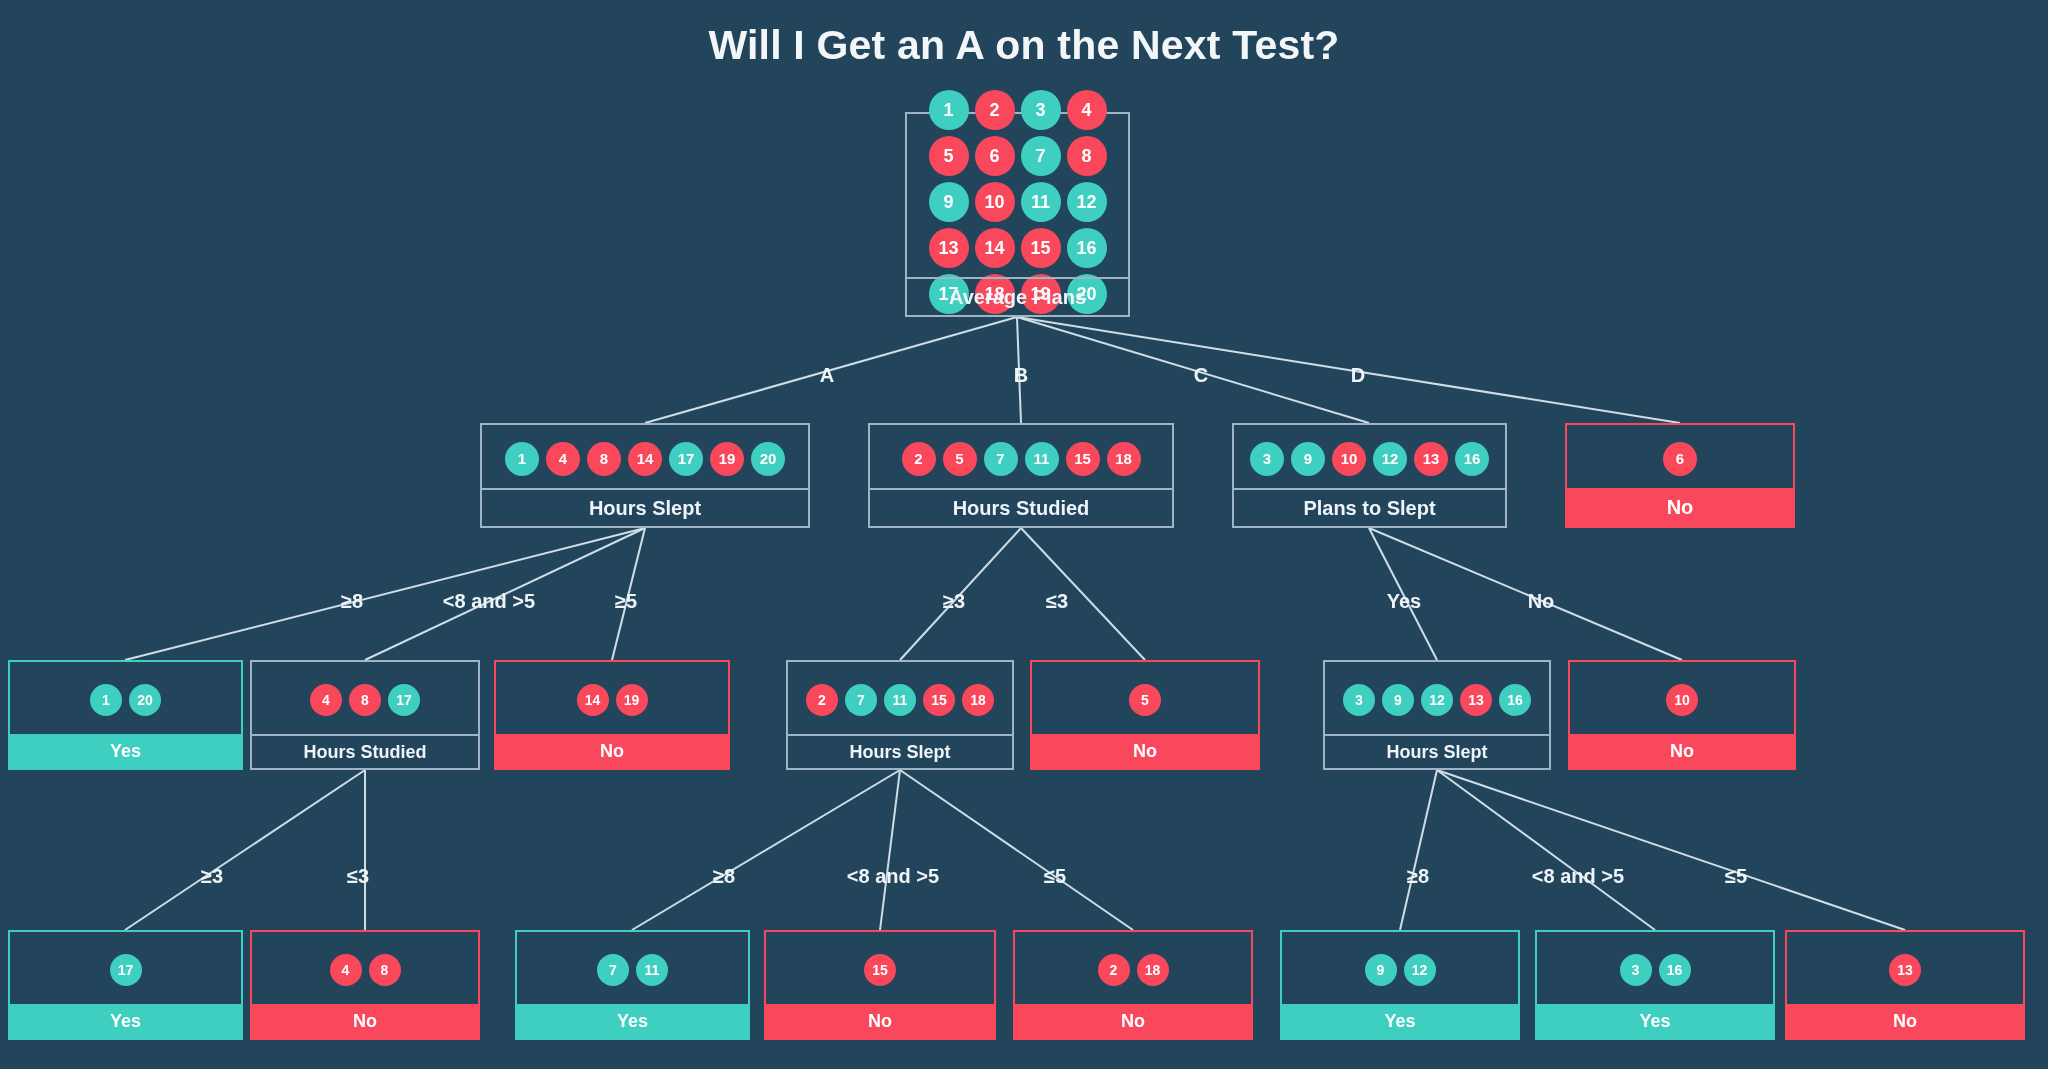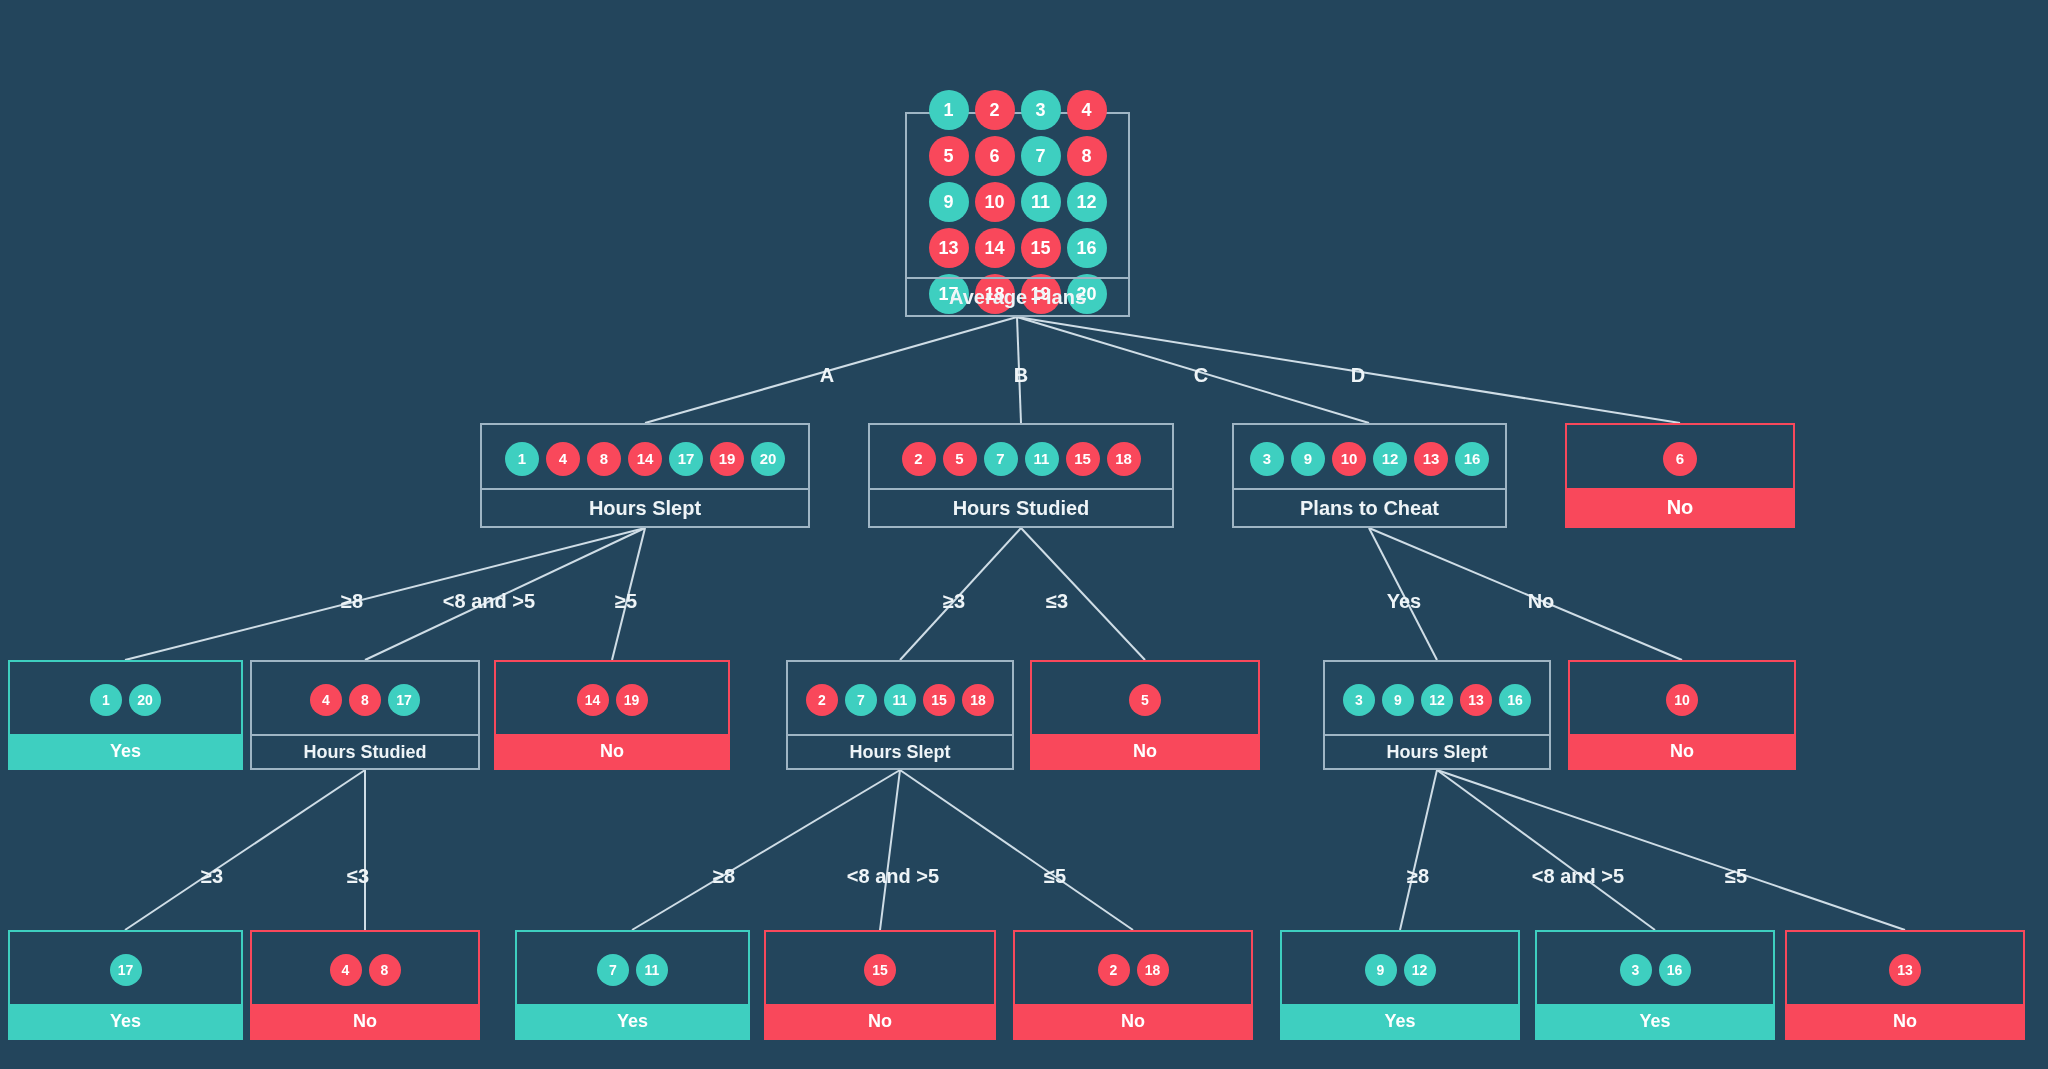--- a/index.html
+++ b/index.html
@@ -124,20 +124,21 @@
       <line x1="365" y1="770" x2="125" y2="930" stroke="#cfdde6" stroke-width="2"></line>
       <line x1="365" y1="770" x2="365" y2="930" stroke="#cfdde6" stroke-width="2"></line>
       <line x1="900" y1="770" x2="632" y2="930" stroke="#cfdde6" stroke-width="2"></line>
       <line x1="900" y1="770" x2="880" y2="930" stroke="#cfdde6" stroke-width="2"></line>
       <line x1="900" y1="770" x2="1133" y2="930" stroke="#cfdde6" stroke-width="2"></line>
       <line x1="1437" y1="770" x2="1400" y2="930" stroke="#cfdde6" stroke-width="2"></line>
       <line x1="1437" y1="770" x2="1655" y2="930" stroke="#cfdde6" stroke-width="2"></line>
       <line x1="1437" y1="770" x2="1905" y2="930" stroke="#cfdde6" stroke-width="2"></line>
     </svg>
 
+  <div class="title">Will I Get an A on the Next Test?</div>
 
   <div id="nodes-layer">
       <div class="node grid-node" style="left: 905px; top: 112px; width: 225px; height: 205px;">
         <div class="balls" style="height: 167px; gap: 6px; padding: 8px 8px 0px; align-content: center;">
           <div class="ball t" style="width: 40px; height: 40px; font-size: 18px;">1</div>
           <div class="ball r" style="width: 40px; height: 40px; font-size: 18px;">2</div>
           <div class="ball t" style="width: 40px; height: 40px; font-size: 18px;">3</div>
           <div class="ball r" style="width: 40px; height: 40px; font-size: 18px;">4</div>
           <div class="ball r" style="width: 40px; height: 40px; font-size: 18px;">5</div>
           <div class="ball r" style="width: 40px; height: 40px; font-size: 18px;">6</div>
@@ -183,21 +184,21 @@
       </div>
       <div class="node" style="left: 1232px; top: 423px; width: 275px; height: 105px;">
         <div class="balls" style="height: 67px; gap: 7px; padding: 0px 8px;">
           <div class="ball t" style="width: 34px; height: 34px; font-size: 15px;">3</div>
           <div class="ball t" style="width: 34px; height: 34px; font-size: 15px;">9</div>
           <div class="ball r" style="width: 34px; height: 34px; font-size: 15px;">10</div>
           <div class="ball t" style="width: 34px; height: 34px; font-size: 15px;">12</div>
           <div class="ball r" style="width: 34px; height: 34px; font-size: 15px;">13</div>
           <div class="ball t" style="width: 34px; height: 34px; font-size: 15px;">16</div>
         </div>
-        <div class="footer" style="height: 38px; font-size: 20px;">Plans to Cheat</div>
+        <div class="footer" style="height: 38px; font-size: 20px;">Plans to Slept</div>
       </div>
       <div class="node leaf-no" style="left: 1565px; top: 423px; width: 230px; height: 105px;">
         <div class="balls" style="height: 67px; gap: 7px; padding: 0px 8px;">
           <div class="ball r" style="width: 34px; height: 34px; font-size: 15px;">6</div>
         </div>
         <div class="footer no" style="height: 38px; font-size: 20px;">No</div>
       </div>
       <div class="node leaf-yes" style="left: 8px; top: 660px; width: 235px; height: 110px;">
         <div class="balls" style="height: 76px; gap: 7px; padding: 0px 8px;">
           <div class="ball t" style="width: 32px; height: 32px; font-size: 14px;">1</div>

